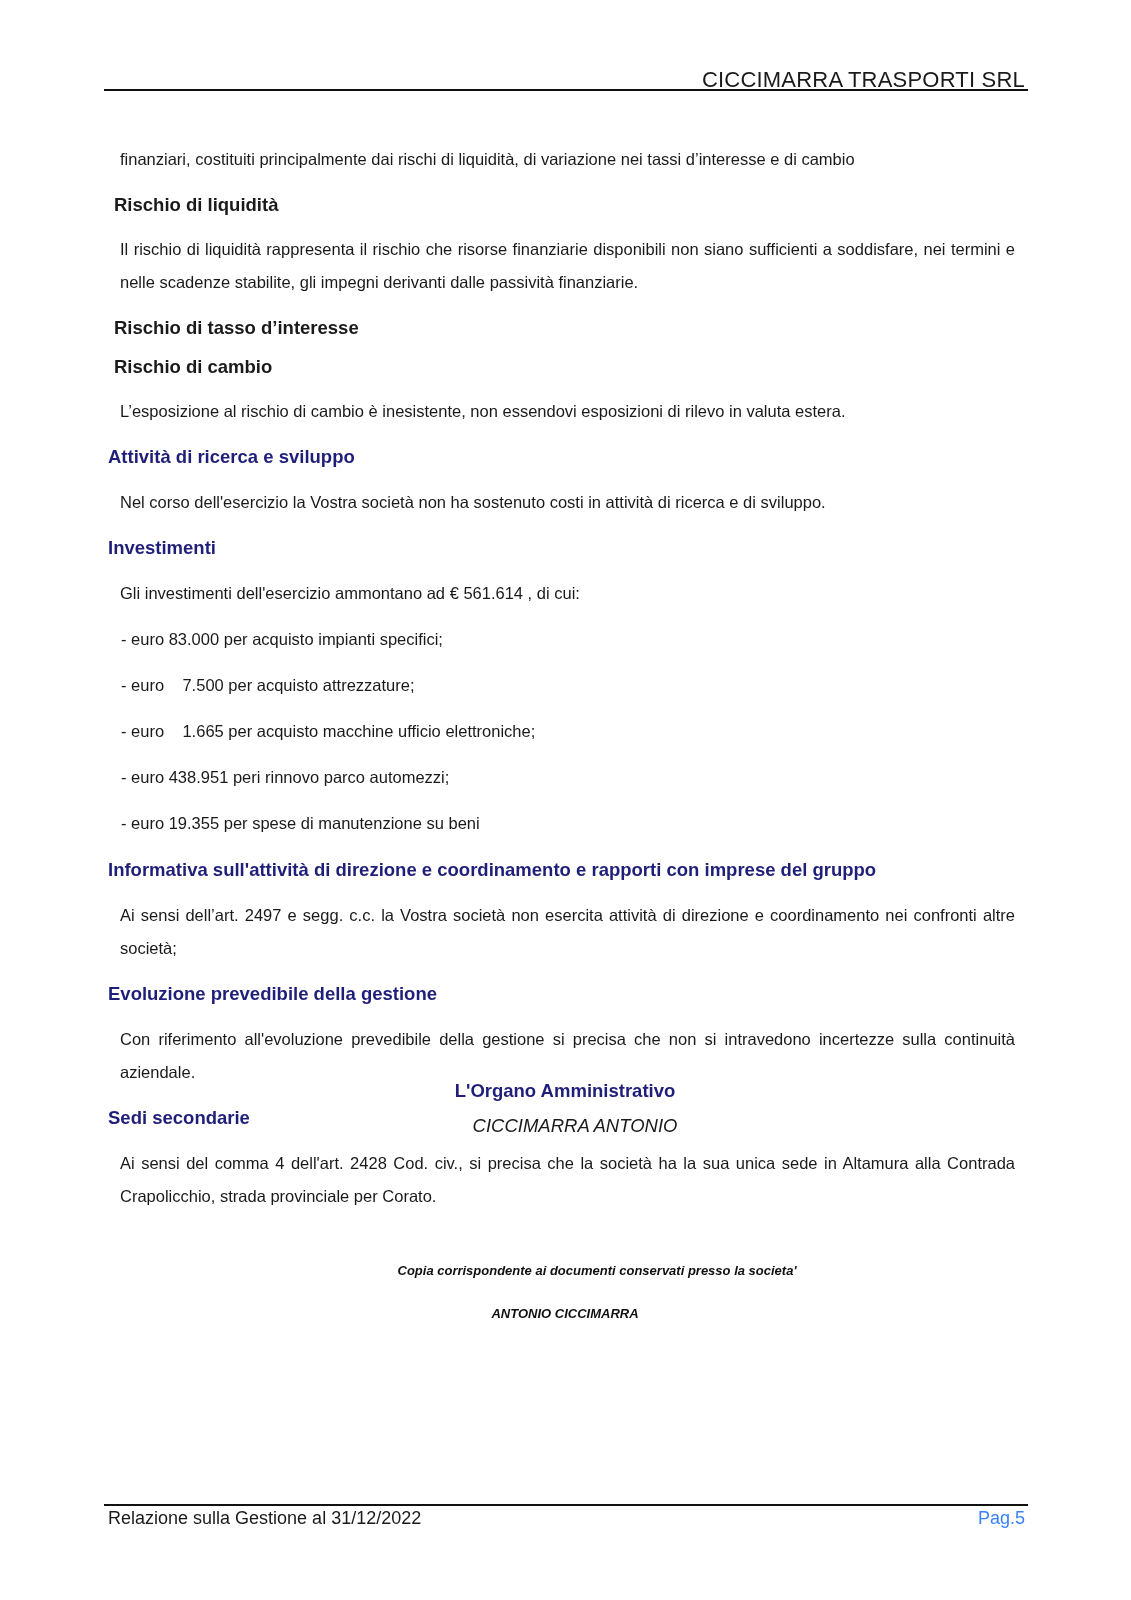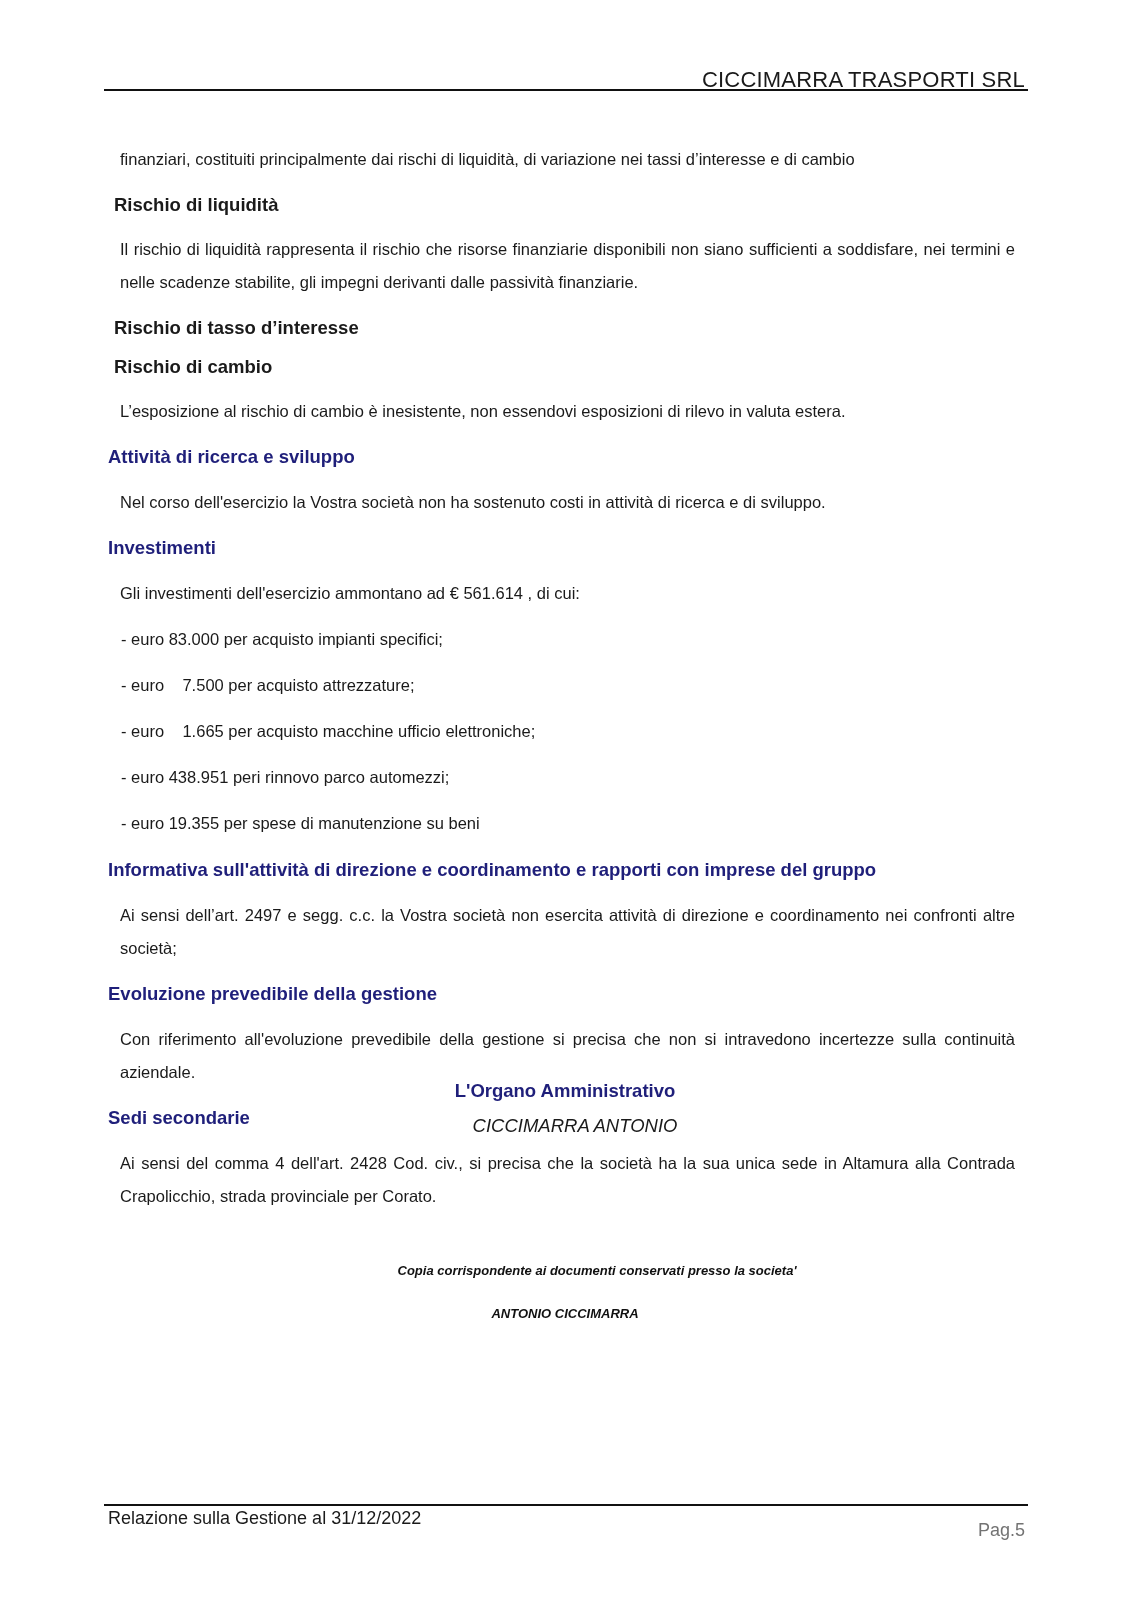--- a/index.html
+++ b/index.html
@@ -13,21 +13,21 @@
     .h-black { font-size: 18.5px; font-weight: bold; line-height: 33px; margin: 6px; color: #1a1a1a; }
     .h-blue { font-size: 18.5px; font-weight: bold; line-height: 34px; margin: 0; color: #1f1f7a; }
     .list-item { font-size: 16.5px; line-height: 33px; margin: 13px; white-space: pre; }
     .signature { position: absolute; left: 12px; width: 1050px; text-align: center; margin-left: 28px; }
     .sig-title { top: 1080px; font-size: 18.5px; font-weight: bold; color: #1f1f7a; }
     .sig-name { top: 1115px; font-size: 18.5px; font-style: italic; color: #1a1a1a; padding-left: 10px; }
     .copy-note { top: 1263px; font-size: 13px; font-style: italic; font-weight: bold; color: #111; padding-left: 32px; }
     .copy-name { top: 1306px; font-size: 13px; font-style: italic; font-weight: bold; color: #111; }
     .footer-rule { position: absolute; left: 104px; width: 924px; top: 1504px; height: 2px; background: #111; }
     .footer-left { position: absolute; left: 108px; top: 1508px; font-size: 18px; color: #1a1a1a; }
-    .footer-right { position: absolute; right: 106px; top: 1508px; font-size: 18px; color: #737373; margin-top: 12px; }
+    .footer-right { position: absolute; right: 106px; top: 1508px; font-size: 18px; color: #3b82f6; }
   </style>
 </head>
 <body>
 
 <div class="page">
   <div class="header-title">CICCIMARRA TRASPORTI SRL</div>
   <div class="header-rule"></div>
 
   <div class="content">
     <p class="p">finanziari, costituiti principalmente dai rischi di liquidità, di variazione nei tassi d’interesse e di cambio</p>

